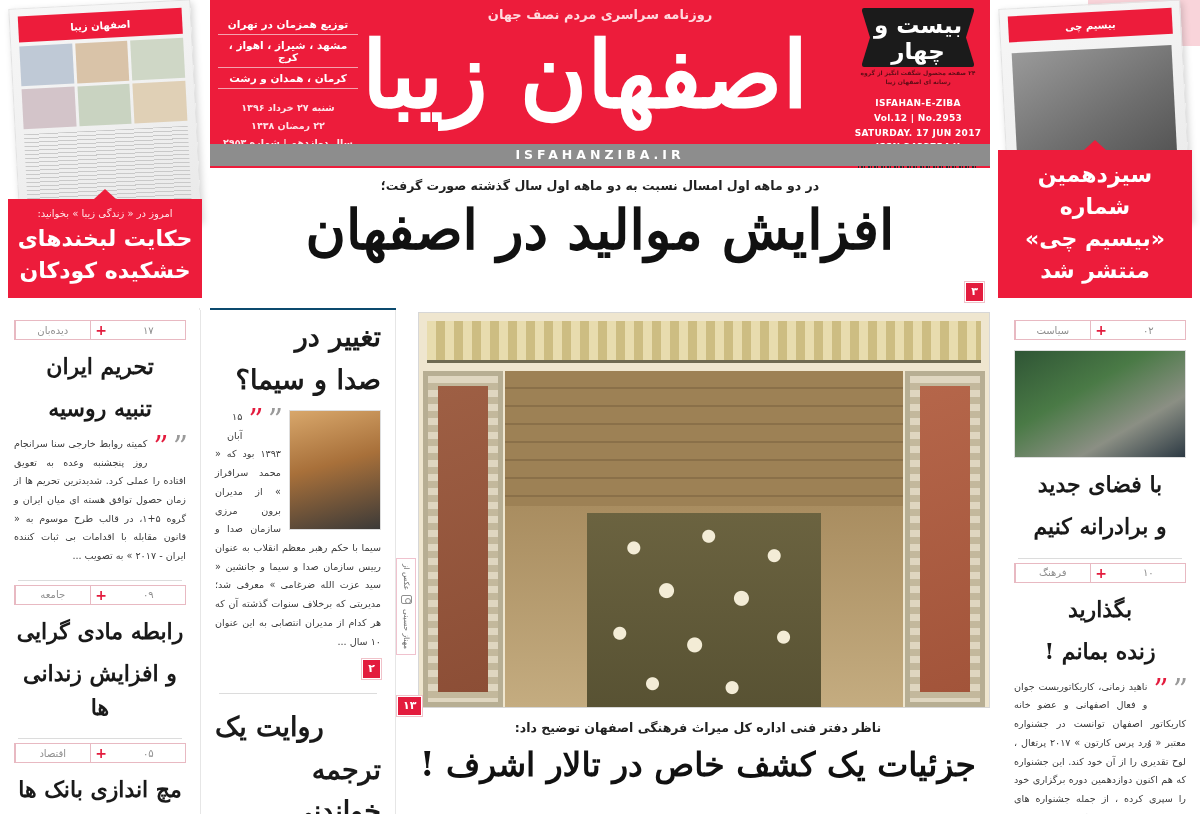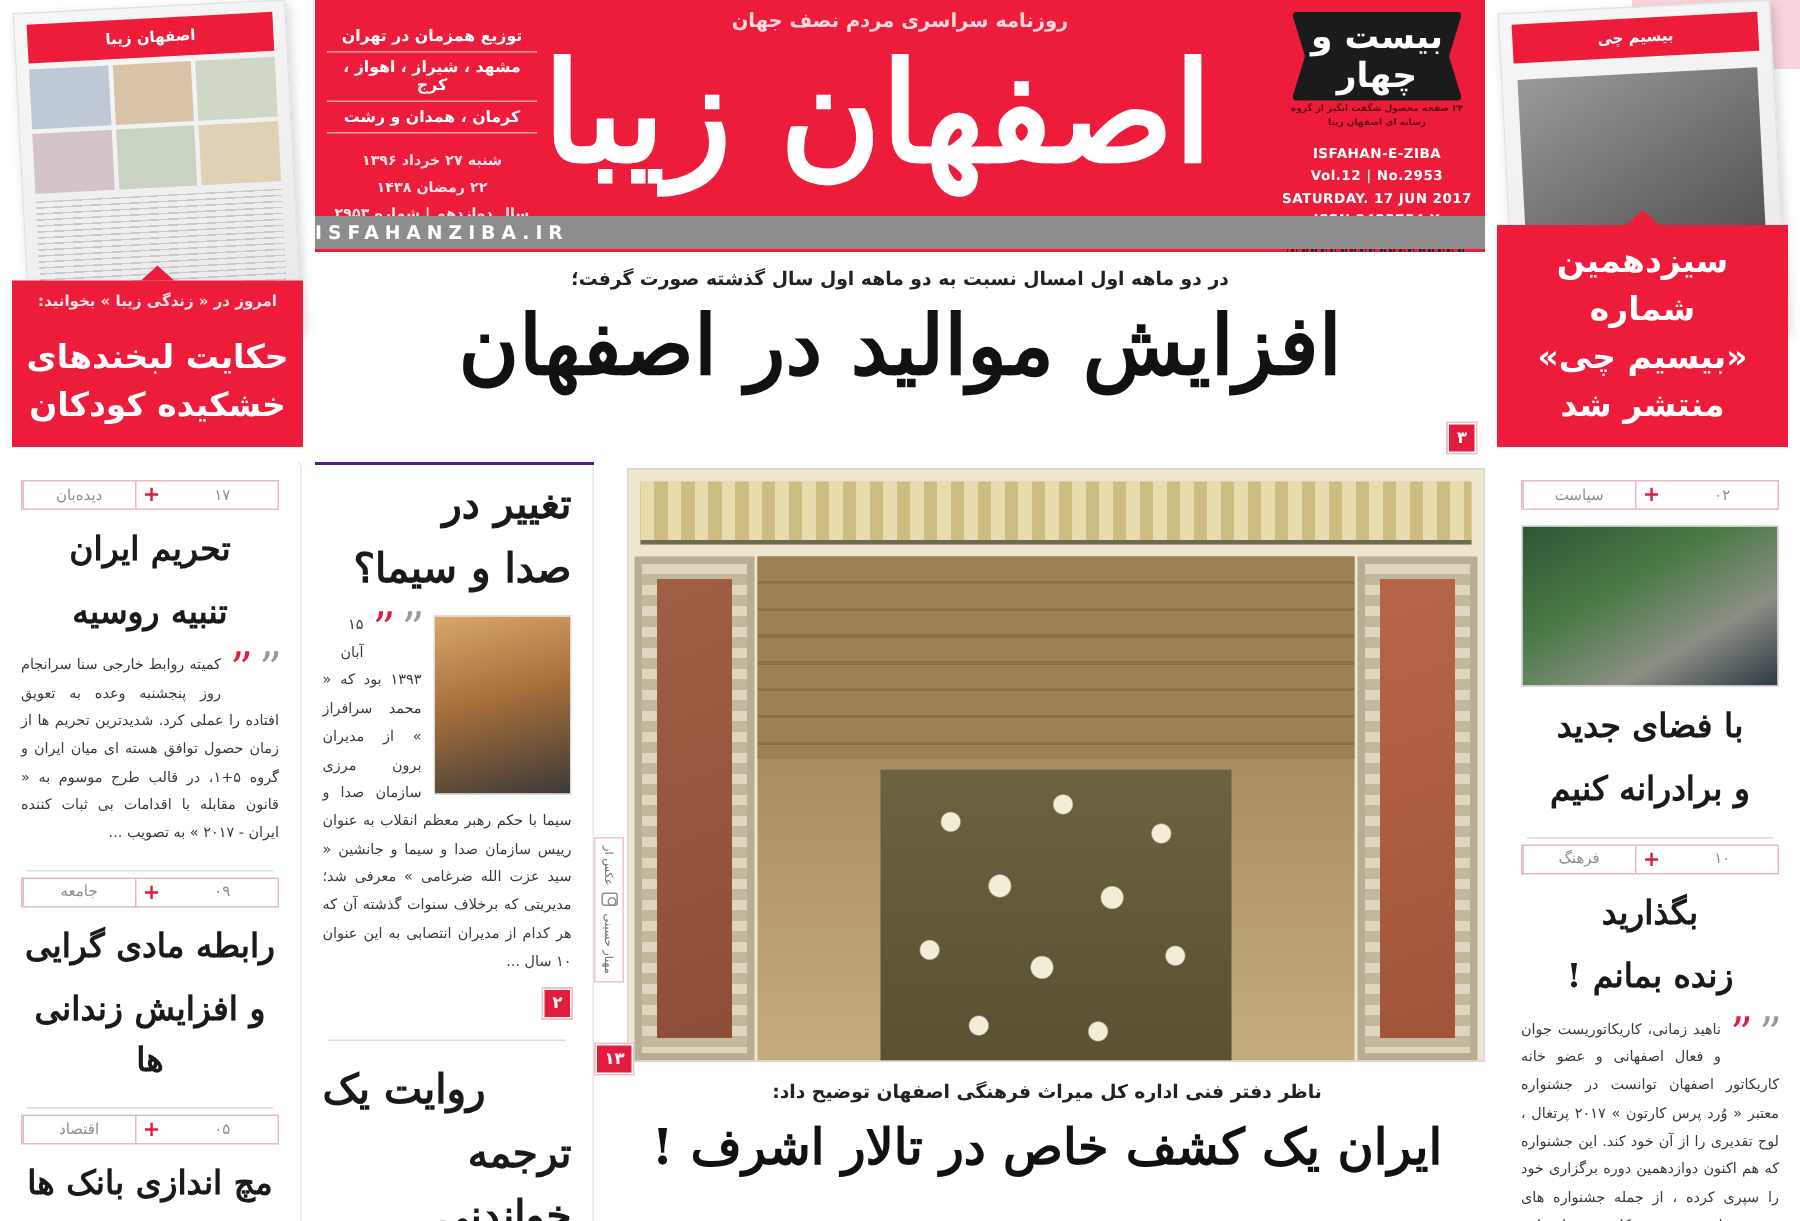--- a/index.html
+++ b/index.html
@@ -5,21 +5,21 @@
   * { box-sizing: border-box; margin: 0; padding: 0; }
   html, body {
     width: 1200px; height: 814px;
     background: #ffffff;
     font-family: "DejaVu Sans", "Liberation Sans", sans-serif;
     overflow: hidden;
   }
   .page {
     position: relative;
     width: 1200px; height: 814px;
-    background: #4c1d95;
+    background: #0c4a6e;
     direction: rtl;
   }
 
   
   .masthead {
     position: absolute;
     left: 210px; top: 0; width: 780px; height: 168px;
     background: #ed1c3b;
     overflow: hidden;
   }
@@ -45,20 +45,21 @@
     letter-spacing: -2px;
   }
   .urlbar {
     position: absolute;
     left: 210px; top: 144px; width: 780px; height: 22px;
     background: #8d8d8d;
     color: #ffffff;
     font-size: 12.5px;
     font-weight: bold;
     letter-spacing: 4px;
+    text-align: center;
     line-height: 22px;
     direction: ltr;
   }
 
   
   .mast-left {
     position: absolute;
     right: 8px; top: 8px; width: 128px;
     text-align: center;
   }
@@ -178,21 +179,21 @@
     padding: 9px 6px 11px;
     text-align: center;
   }
   .promo-banner:before {
     content: "";
     position: absolute; top: -10px; left: 50%; margin-left: -11px;
     border-left: 11px solid transparent;
     border-right: 11px solid transparent;
     border-bottom: 10px solid #ed1c3b;
   }
-  .promo-kicker { font-size: 10px; margin-bottom: 16px; color: #ffe3e7; font-weight: bold; }
+  .promo-kicker { font-size: 10px; margin-bottom: 4px; color: #ffe3e7; }
   .promo-title  { font-size: 22px; font-weight: bold; line-height: 1.45; }
   .jar-watermark {
     position: absolute; top: 0; right: 0;
     width: 112px; height: 46px;
     background: #f8cdd4;
     color: #f17f90;
     font-size: 30px; font-weight: bold;
     text-align: center; line-height: 46px;
     letter-spacing: 6px;
     opacity: .85;
@@ -529,21 +530,21 @@
 
     <div class="photo-credit">
       <span>عکس از</span>
       <i class="cam-icon"></i>
       <span>مهناز حسینی</span>
     </div>
     <div class="pagebadge">۱۳</div>
 
     <div class="feature-caption">
       <div class="cap-kicker">ناظر دفتر فنی اداره کل میراث فرهنگی اصفهان توضیح داد:</div>
-      <div class="cap-title">ایران یک کشف خاص در تالار اشرف !</div>
+      <div class="cap-title">جزئیات یک کشف خاص در تالار اشرف !</div>
     </div>
   </div>
 
   <div class="col col-right">
     <div class="sectag">
       <div class="num">۰۲</div>
       <div class="plus">+</div>
       <div class="name">سیاست</div>
     </div>
     <div class="photo-wide"></div>

